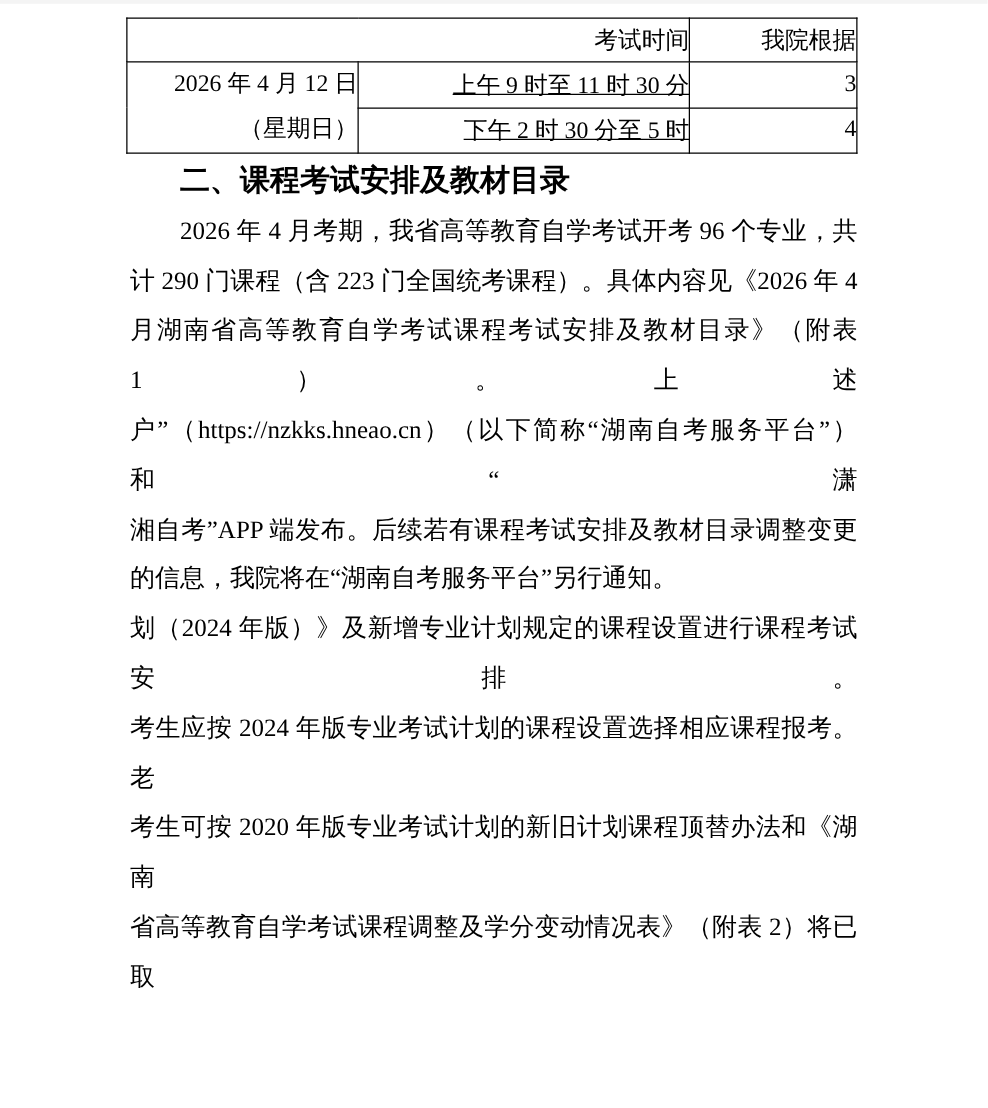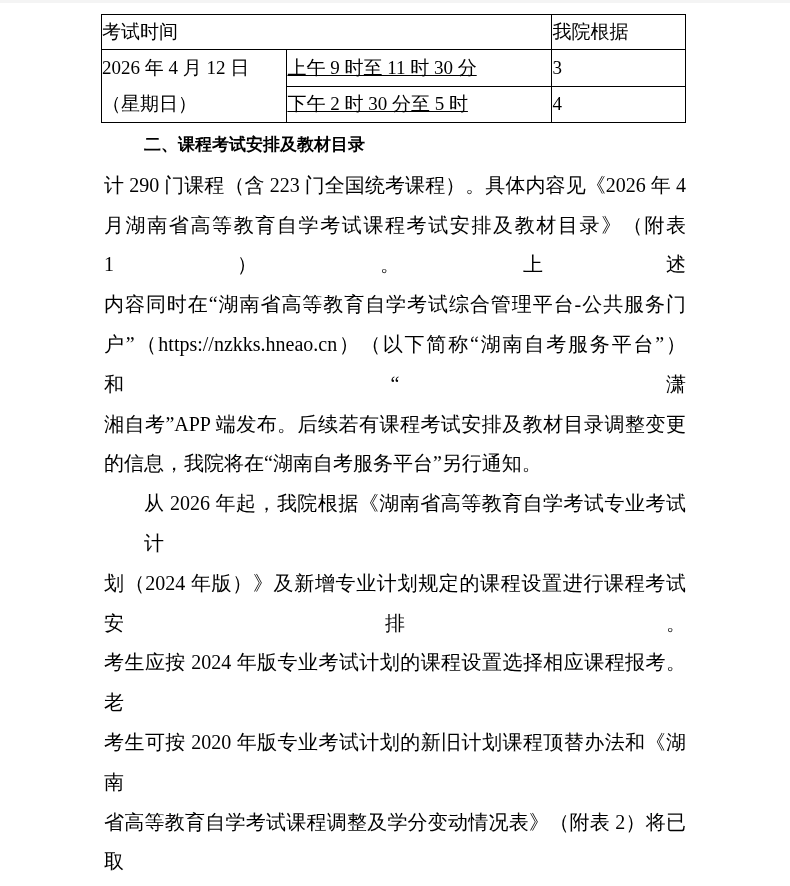--- a/index.html
+++ b/index.html
@@ -11,35 +11,35 @@
     position: relative;
   }
   .topband { position: absolute; left: 0; top: 0; width: 790px; height: 3px; background: #f4f4f4; }
   table.sched {
     position: absolute; left: 101px; top: 14px;
     width: 585px; border-collapse: collapse;
     font-size: 19px;
     font-family: "Liberation Serif", "DejaVu Serif", serif;
   }
   table.sched td {
-    border: 1.5px solid #000; text-align: left; padding: 0; height: 34px;
+    border: 1.5px solid #000; text-align: right; padding: 0; height: 34px;
   }
   .c1 { width: 185px; }
   .c2 { width: 265px; text-decoration: underline; }
   .c3 { width: 133px; }
   .datecell { line-height: 36px; }
   .page {
     position: absolute; left: 104px; top: 126px; width: 582px;
     font-size: 20px; line-height: 39.8px;
     font-family: "Liberation Serif", "DejaVu Serif", serif;
     text-align: justify;
   }
   .page p { margin: 0; text-align: justify; text-align-last: justify; }
   .page p.last { text-align-last: left; }
-  .h { font-family: Liberation Mono, monospace; font-weight: bold; padding-left: 40px; font-size: 17px; }
+  .h { font-family: Liberation Serif, serif; font-weight: bold; padding-left: 40px; font-size: 24px; }
   .indent { padding-left: 40px; }
 </style>
 </head>
 <body>
 
 <div class="topband"></div>
 
 <table class="sched">
   <tbody>
       <tr>
@@ -56,26 +56,25 @@
   </tr>
   <tr>
     <td class="c2">下午 2 时 30 分至 5 时</td>
     <td class="c3">4</td>
   </tr>
 </tbody>
   </table>
 
 <div class="page">
   <p class="h last">二、课程考试安排及教材目录</p>
+  <p class="indent">2026 年 4 月考期，我省高等教育自学考试开考 96 个专业，共</p>
   <p>计 290 门课程（含 223 门全国统考课程）。具体内容见《2026 年 4</p>
   <p>月湖南省高等教育自学考试课程考试安排及教材目录》（附表 1）。上述</p>
-  <p>内容同时在“湖南省高等教育自学考试综合管理平台-公共服务门</p>
   <p>户”（https://nzkks.hneao.cn）（以下简称“湖南自考服务平台”）和“潇</p>
   <p>湘自考”APP 端发布。后续若有课程考试安排及教材目录调整变更</p>
   <p class="last">的信息，我院将在“湖南自考服务平台”另行通知。</p>
 
-  <p class="indent">从 2026 年起，我院根据《湖南省高等教育自学考试专业考试计</p>
   <p>划（2024 年版）》及新增专业计划规定的课程设置进行课程考试安排。</p>
   <p>考生应按 2024 年版专业考试计划的课程设置选择相应课程报考。老</p>
   <p>考生可按 2020 年版专业考试计划的新旧计划课程顶替办法和《湖南</p>
   <p>省高等教育自学考试课程调整及学分变动情况表》（附表 2）将已取</p>
 
 </div>
 
 </body></html>

